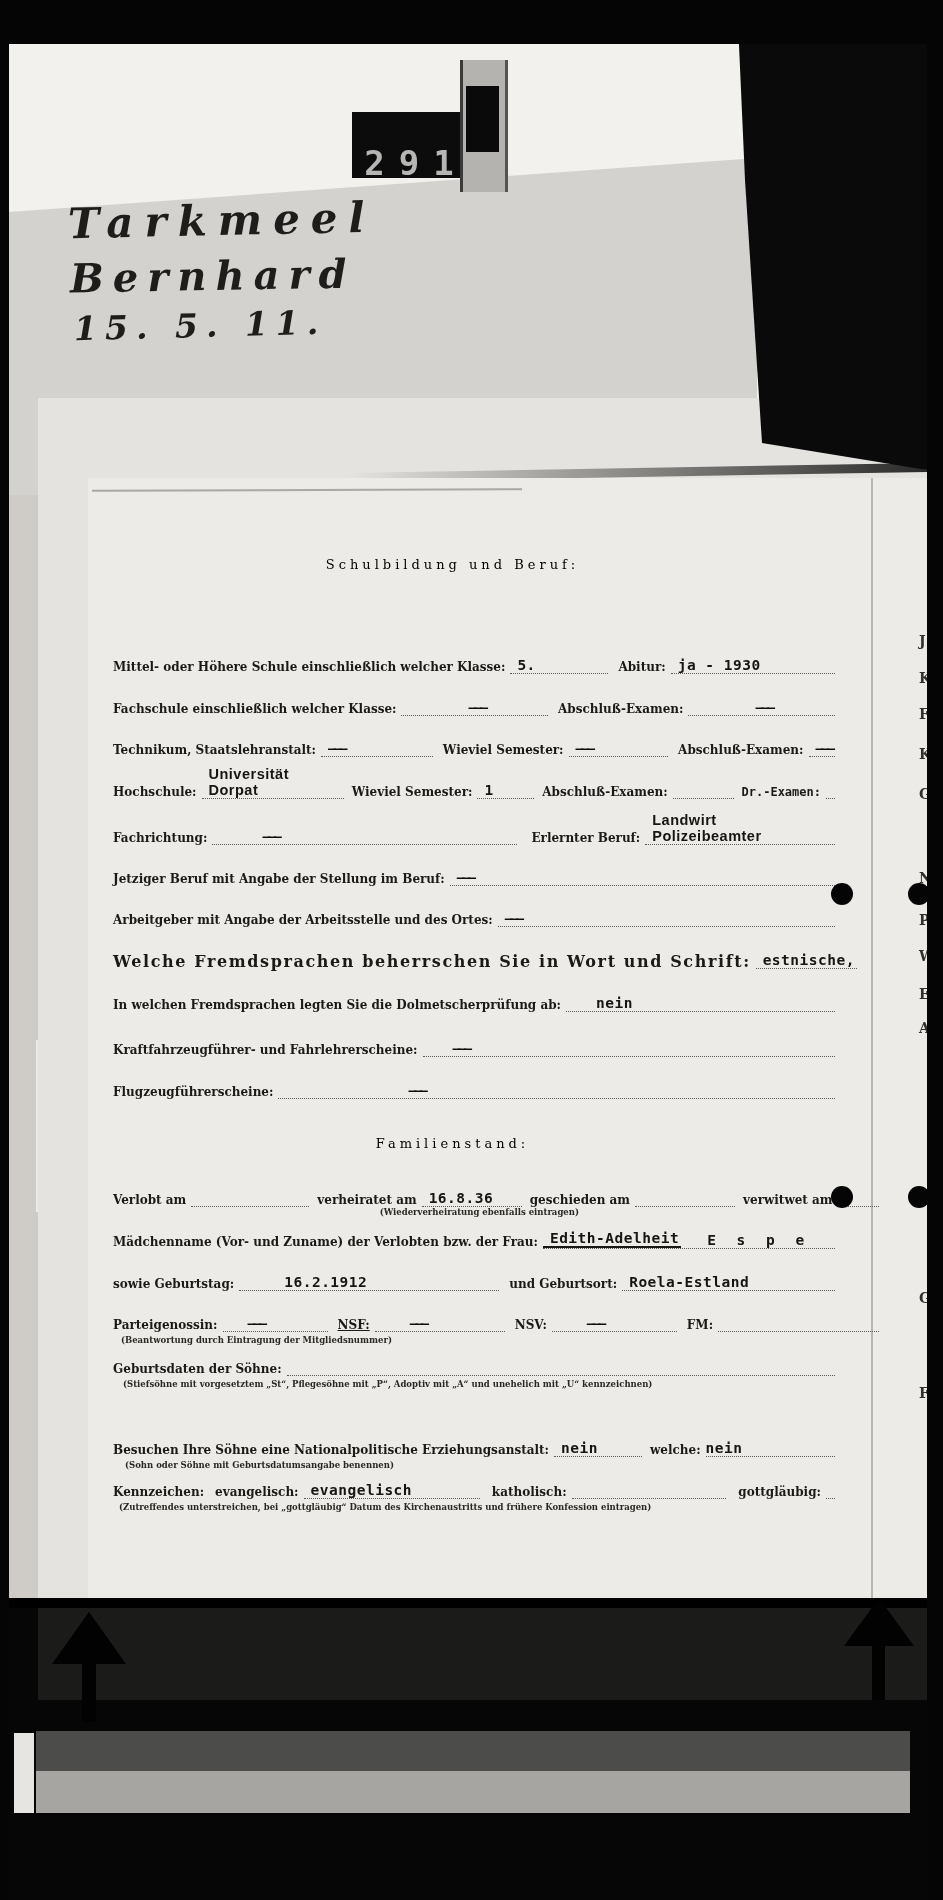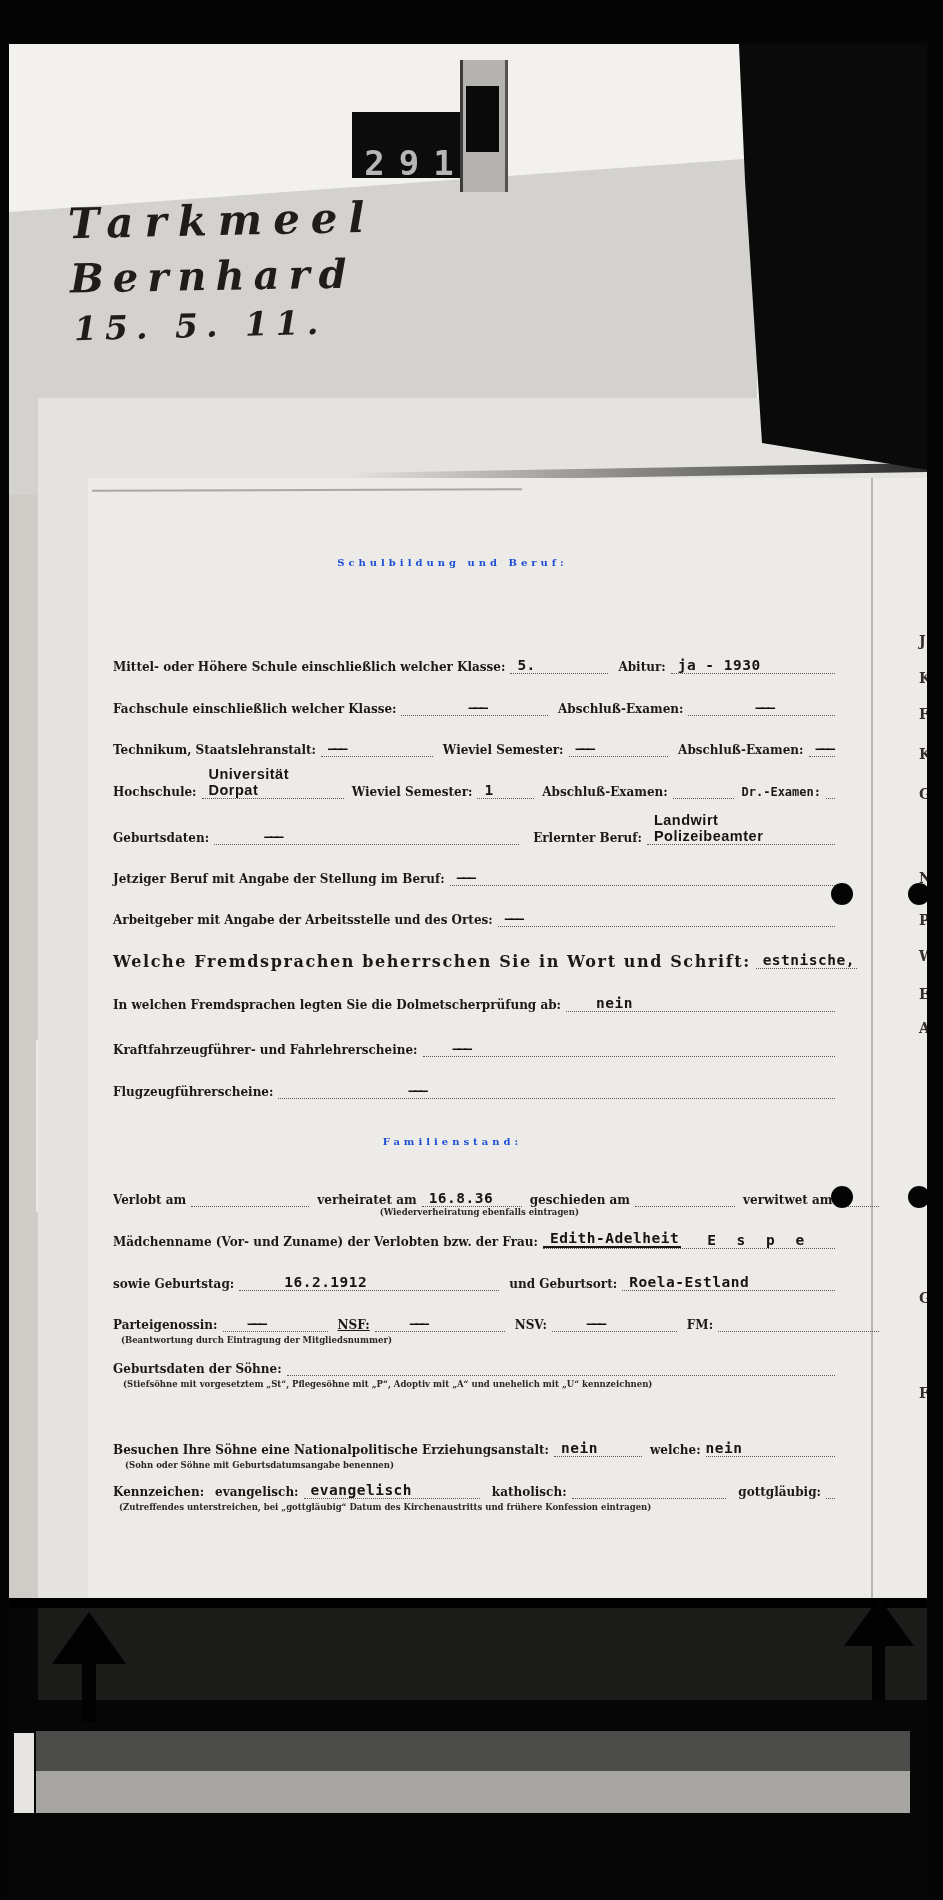--- a/index.html
+++ b/index.html
@@ -40,22 +40,22 @@
   .counter span{font-family:"DejaVu Sans Mono",monospace;font-weight:bold;font-size:34px;
            color:#c9c9c7;letter-spacing:14px;line-height:30px;opacity:.9;}
   .clampstrip{left:460px;top:60px;width:42px;height:132px;background:#b5b3af;
            border-left:3px solid #3c3b39;border-right:3px solid #55534f;z-index:51;}
   .clampblock{left:466px;top:86px;width:33px;height:66px;background:#0a0a0a;z-index:52;}
   
   .hand{font-style:italic;font-weight:600;color:#1f1d1b;white-space:nowrap;}
   .hand1{left:68px;top:196px;font-size:42px;letter-spacing:11px;transform:rotate(-1.2deg);}
   .hand2{left:70px;top:252px;font-size:40px;letter-spacing:9px;transform:rotate(-1deg);}
   .hand3{left:74px;top:306px;font-size:33px;letter-spacing:8px;transform:rotate(-1.5deg);}
-  .h{position:absolute;width:100%;text-align:center;font-size:10px;letter-spacing:4px;
-     font-weight:bold;color:#1d4ed8;transform:translateX(-55px);}
+  .h{position:absolute;width:100%;text-align:center;font-size:13px;letter-spacing:4px;
+     font-weight:normal;color:#000000;transform:translateX(-55px);}
   .row{position:absolute;display:flex;align-items:flex-end;left:25px;right:92px;height:24px;}
   .row.wide{right:48px;}
   .lbl{font-size:12px;font-weight:bold;color:#1c1a16;white-space:nowrap;padding-right:5px;
        line-height:14px;}
   .lbl.sp{letter-spacing:1.6px;font-size:16px;}
   .seg{display:flex;align-items:flex-end;border-bottom:1px dotted #5e5a52;position:relative;}
   .grow{flex:1;}
   .typed{font-family:"DejaVu Sans Mono",monospace;font-weight:bold;font-size:14.5px;
          color:#171513;white-space:nowrap;line-height:15px;letter-spacing:.5px;
          padding:0 2px 0 7px;}
@@ -155,21 +155,21 @@
     <span class="seg" style="width:62px;">
         <span class="typed"></span>
       </span>
     <span class="lbl" style="padding-left:8px;font-family:'DejaVu Sans Mono',monospace;">Dr.-Examen:</span>
     <span class="seg grow">
         <span class="typed"></span>
       </span>
   </div>
 
   <div class="row" style="top:343px;">
-    <span class="lbl">Geburtsdaten:</span>
+    <span class="lbl">Fachrichtung:</span>
     <span class="seg" style="width:305px;">
         <span class="typed dash" style="padding-left:50px;">———</span>
       </span>
     <span class="lbl" style="padding-left:14px;">Erlernter Beruf:</span>
     <span class="seg grow">
       <span class="two">
         <div>Landwirt</div>
         <div>Polizeibeamter</div>
       </span>
     </span>

